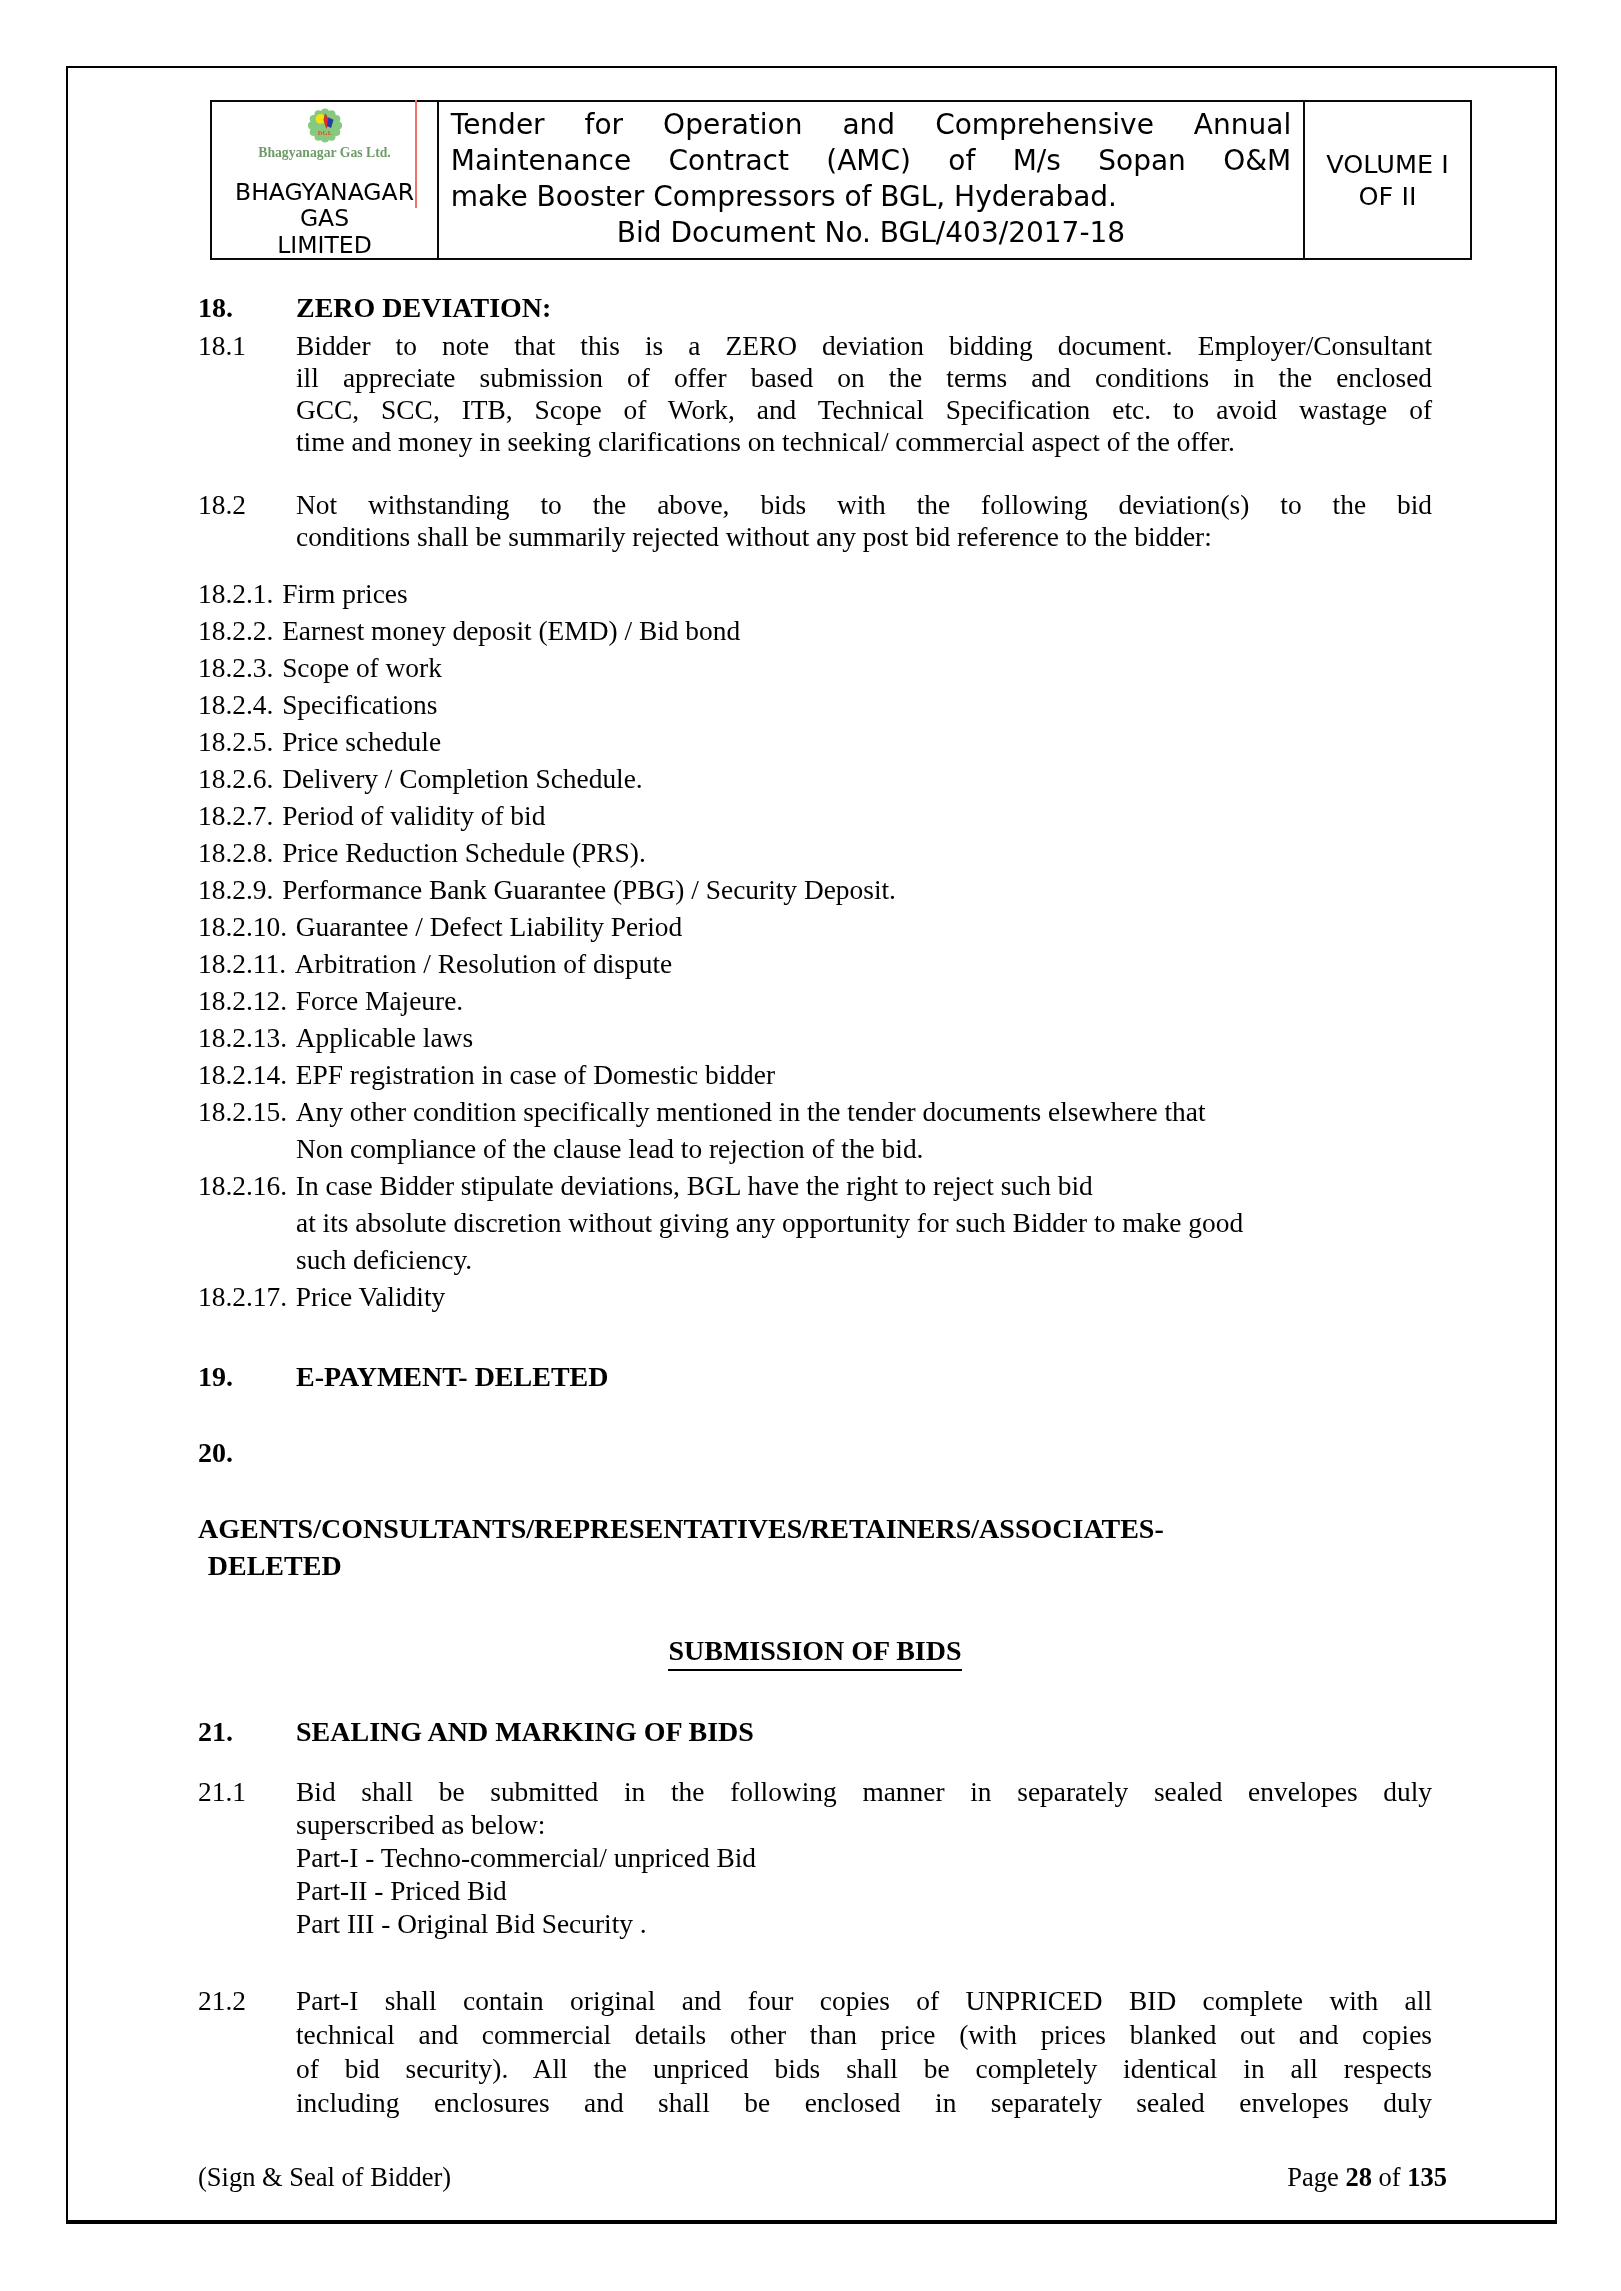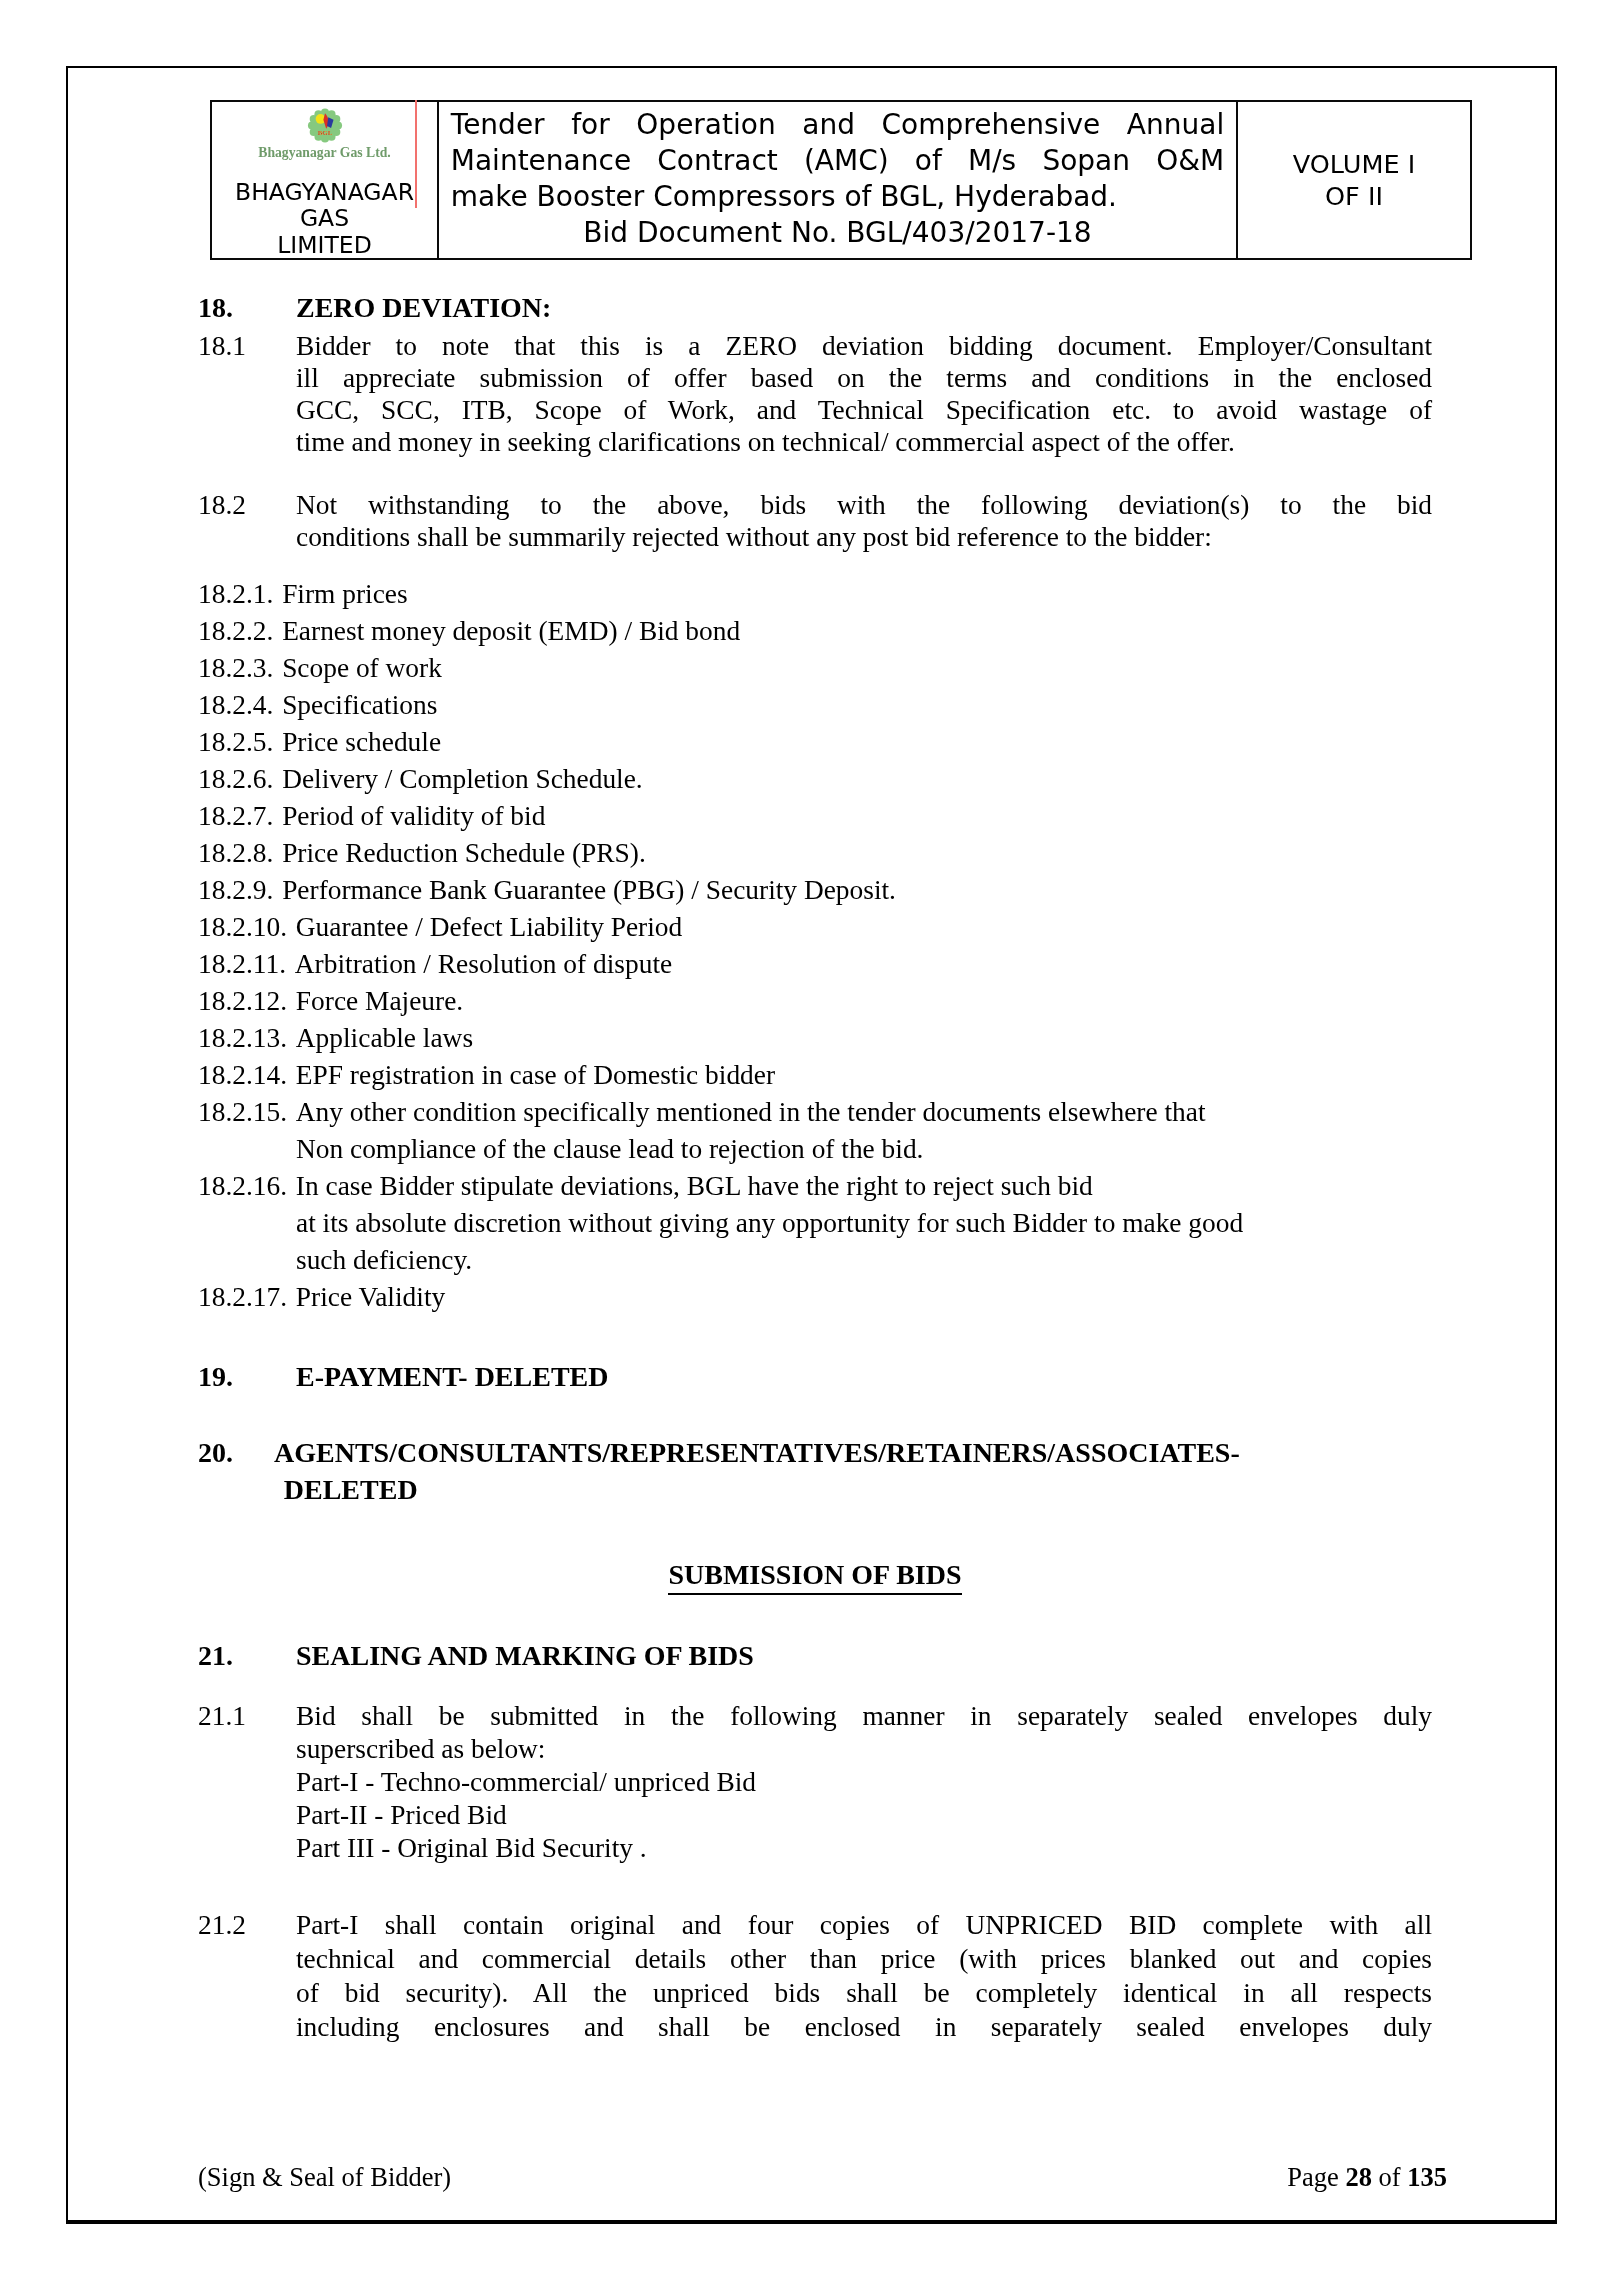--- a/index.html
+++ b/index.html
@@ -14,21 +14,21 @@
   
   .header-table {
     position: relative;
     margin: 32px 0 0 142px; width: 1262px; height: 160px;
     display: flex; border: 2px solid #0a0a0a; background: #fff;
   }
   .cell { border-right: 2px solid #0a0a0a; }
   .cell:last-child { border-right: none; }
   .cell-logo { width: 227px; display: flex; flex-direction: column; align-items: center; justify-content: flex-start; padding-top: 3.9px; }
   .cell-title { flex: 1; padding: 4.9px 11.8px 0 11.8px; font-family: "DejaVu Sans", sans-serif; font-size: 28px; line-height: 36px; }
-  .cell-volume { width: 232px; display: flex; flex-direction: column; align-items: center; justify-content: center; font-family: "DejaVu Sans", sans-serif; font-size: 25.5px; line-height: 32px; }
+  .cell-volume { width: 165px; display: flex; flex-direction: column; align-items: center; justify-content: center; font-family: "DejaVu Sans", sans-serif; font-size: 25.5px; line-height: 32px; }
   .title-line-j { text-align: justify; text-align-last: justify; }
   .title-line-c { text-align: center; }
   .revision-line { position: absolute; top: -2px; width: 2px; height: 108px; }
 
   .logo-script { font-size: 13.7px; font-weight: bold; margin-top: -2px; }
   .logo-name { font-family: "DejaVu Sans", sans-serif; font-size: 23.5px; line-height: 26.5px; text-align: center; margin-top: 18px; }
 
   
   .doc-body { padding: 0 123px 0 130px; font-size: 27.4px; }
   .row { display: flex; align-items: flex-start; }
@@ -41,21 +41,21 @@
 
   .h18 { margin-top: 32px; font-size: 28px; }
   .p18-1 { margin-top: 5.9px; }
   .p18-2 { margin-top: 31px; }
 
   .dev-list { margin-top: 23.5px; line-height: 37px; }
   .li-num { margin-right: 8.8px; }
   .li-cont { padding-left: 98px; }
 
   .h19 { margin-top: 45px; font-size: 28px; }
-  .h20 { margin-top: 41px; font-size: 28px; line-height: 37px; }
+  .h20 { margin-top: 41px; font-size: 28px; line-height: 37px; flex-direction: column; }
   .h20-line2 { padding-left: 9.8px; }
 
   .submission { margin-top: 51px; text-align: center; font-size: 28px; }
   .submission span { border-bottom: 2.9px solid #000; padding-bottom: 2.9px; }
 
   .h21 { margin-top: 49px; font-size: 28px; }
   .p21-1 { margin-top: 27.4px; line-height: 33px; }
   .p21-2 { margin-top: 43px; line-height: 34px; }
 
   

